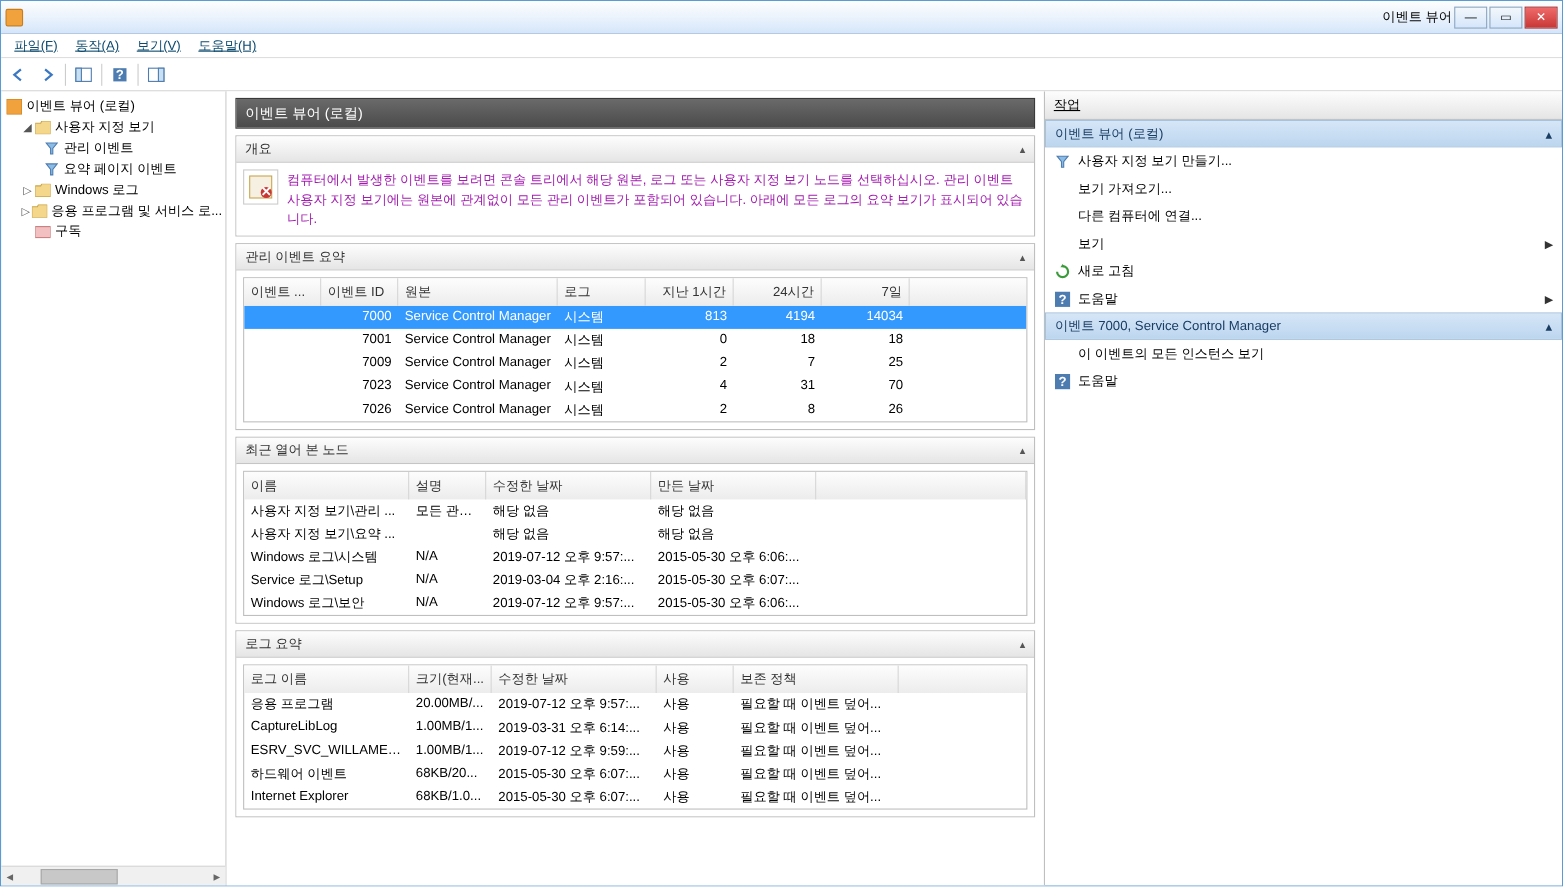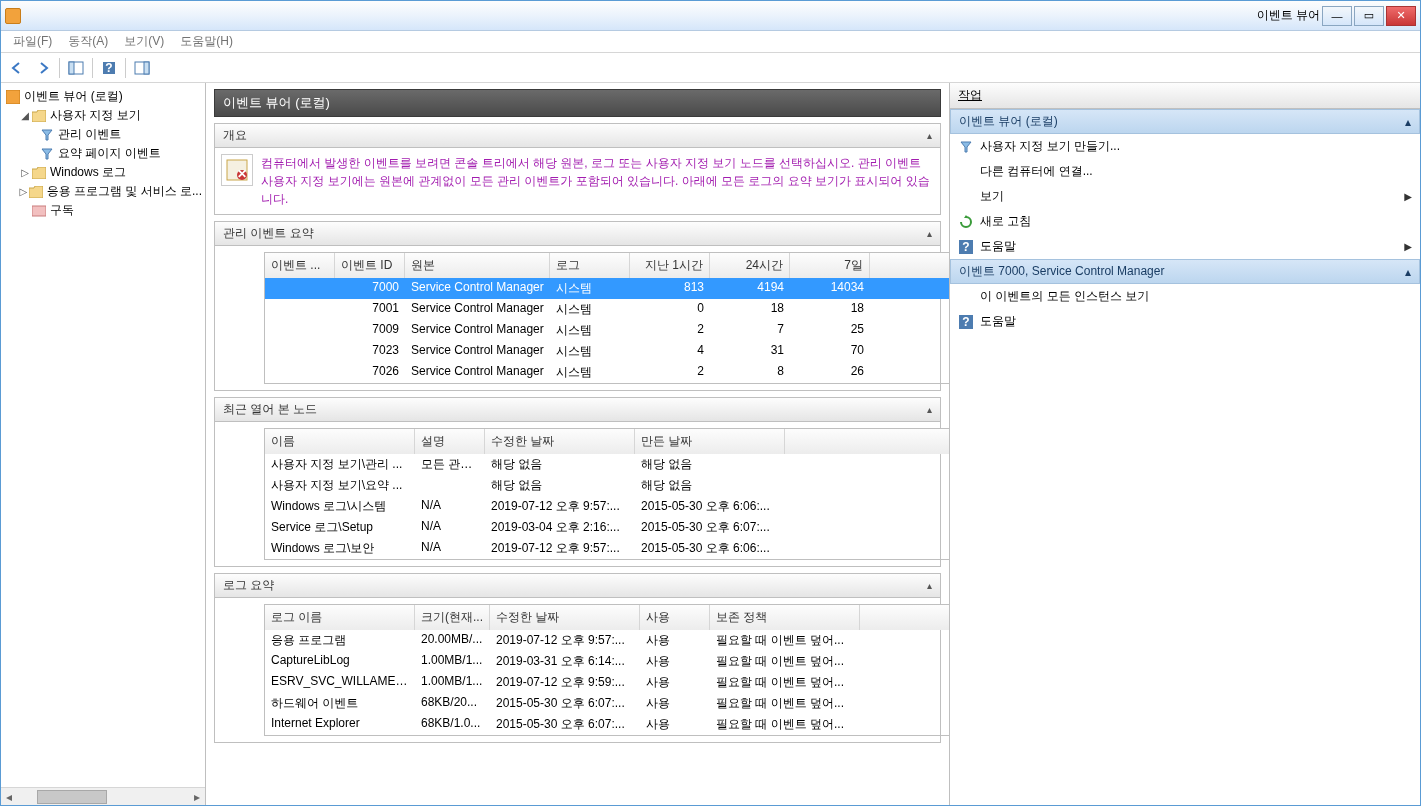--- a/index.html
+++ b/index.html
@@ -8,21 +8,21 @@
 .window-frame { width: 1421px; height: 806px; border: 1px solid #5a9bd4; background: #fff; display: flex; flex-direction: column; }
 
 .titlebar { height: 30px; background: linear-gradient(to bottom, #fdfdfd 0%, #ebf3fc 50%, #d5e6fa 100%); border-bottom: 1px solid #b5cae1; display: flex; align-items: center; padding: 0 4px; text-align: right; }
 .titlebar-icon { width: 16px; height: 16px; margin-right: 4px; background: #f2a23c; border: 1px solid #c97d19; border-radius: 2px; display: inline-block; }
 .titlebar-text { flex: 1; font-size: 12px; color: #000; }
 .win-controls { display: flex; }
 .win-btn { width: 30px; height: 20px; margin-left: 2px; border: 1px solid #8aa6c1; background: linear-gradient(to bottom, #f3f7fb, #d5e6fa); display: flex; align-items: center; justify-content: center; font-size: 11px; }
 .win-btn.close { background: linear-gradient(to bottom, #ef6b6b, #c93636); color: #fff; border-color: #a33; }
 
 .menubar { height: 22px; border-bottom: 1px solid #d6d6d6; display: flex; align-items: center; padding: 0 4px; background: #fff; }
-.menubar span { padding: 2px 8px; color: #737373; }
+.menubar span { padding: 2px 8px; color: #0c4a6e; text-decoration: underline; }
 
 .toolbar { height: 30px; border-bottom: 1px solid #d6d6d6; display: flex; align-items: center; padding: 2px 4px; gap: 2px; background: #fff; }
 .tb-btn { width: 24px; height: 24px; border: 1px solid transparent; display: flex; align-items: center; justify-content: center; }
 .tb-sep { width: 1px; height: 20px; background: #ccc; margin: 0 2px; }
 
 .content { flex: 1; display: flex; overflow: hidden; }
 
 .tree-pane { width: 205px; border-right: 1px solid #bfbfbf; overflow: auto; padding: 4px 2px; }
 .tree-node { display: flex; align-items: center; padding: 1px 2px; white-space: nowrap; }
 .tree-expander { width: 12px; display: inline-block; text-align: center; color: #555; font-size: 10px; }
@@ -38,21 +38,21 @@
 .pane-subtitlebar .refresh-text { font-size: 11px; }
 
 .section { margin-top: 6px; border: 1px solid #bfbfbf; }
 .section-header { background: linear-gradient(to bottom, #fdfdfd, #e5e5e5); border-bottom: 1px solid #bfbfbf; padding: 3px 8px; display: flex; justify-content: space-between; align-items: center; font-size: 12px; color: #333; }
 .section-header .arrow { color: #555; font-size: 10px; }
 .section-body { padding: 6px; background: #fff; }
 .overview-row { display: flex; gap: 8px; }
 .overview-icon { width: 32px; height: 32px; flex-shrink: 0; background: #fff; border: 1px solid #ccc; display: flex; align-items: center; justify-content: center; }
 .overview-text { font-size: 12px; line-height: 1.5; color: #a21caf; }
 
-.data-table { width: 100%; border: 1px solid #bfbfbf; margin-left: 43px; }
+.data-table { width: 100%; border: 1px solid #bfbfbf; }
 .data-table-head { display: flex; background: linear-gradient(to bottom, #fdfdfd, #ececec); }
 .data-table-head > div { padding: 4px 6px; border-right: 1px solid #d6d6d6; font-size: 12px; color: #333; }
 .data-table-body { max-height: 110px; overflow-y: scroll; }
 .data-row { display: flex; }
 .data-row > div { padding: 2px 6px; font-size: 12px; overflow: hidden; text-overflow: ellipsis; white-space: nowrap; }
 .data-row.selected { background: #3399ff; color: #fff; }
 
 .actions-pane { width: 470px; overflow: auto; }
 .actions-titlebar { background: linear-gradient(to bottom, #fdfdfd, #e5e5e5); border-bottom: 1px solid #bfbfbf; padding: 4px 8px; font-size: 12px; text-decoration: underline; }
 .actions-group-header { background: linear-gradient(to bottom, #d6e6f7, #bcd6ef); border: 1px solid #a5c2de; padding: 3px 8px; display: flex; justify-content: space-between; align-items: center; font-size: 12px; color: #1a3d64; }
@@ -398,20 +398,23 @@
       </div>
       <div class="actions-item">
         <span class="actions-item-icon">
             <svg width="12" height="12">
               <path d="M1 1 L11 1 L7 6 L7 11 L5 11 L5 6 Z" fill="#8bbce6" stroke="#4d7cb0"></path>
             </svg>
           </span>
         <span class="actions-item-text">사용자 지정 보기 만들기...</span>
       </div>
       <div class="actions-item actions-indent">
+        <span class="actions-item-text">보기 가져오기...</span>
+      </div>
+      <div class="actions-item actions-indent">
         <span class="actions-item-text">다른 컴퓨터에 연결...</span>
       </div>
       <div class="actions-item actions-indent">
         <span class="actions-item-text">보기</span>
         <span class="submenu-arrow">▶</span>
       </div>
       <div class="actions-item">
         <span class="actions-item-icon">
             <svg width="14" height="14">
               <path d="M7 2 A5 5 0 1 1 2 7" fill="none" stroke="#3a9b3a" stroke-width="2"></path>

